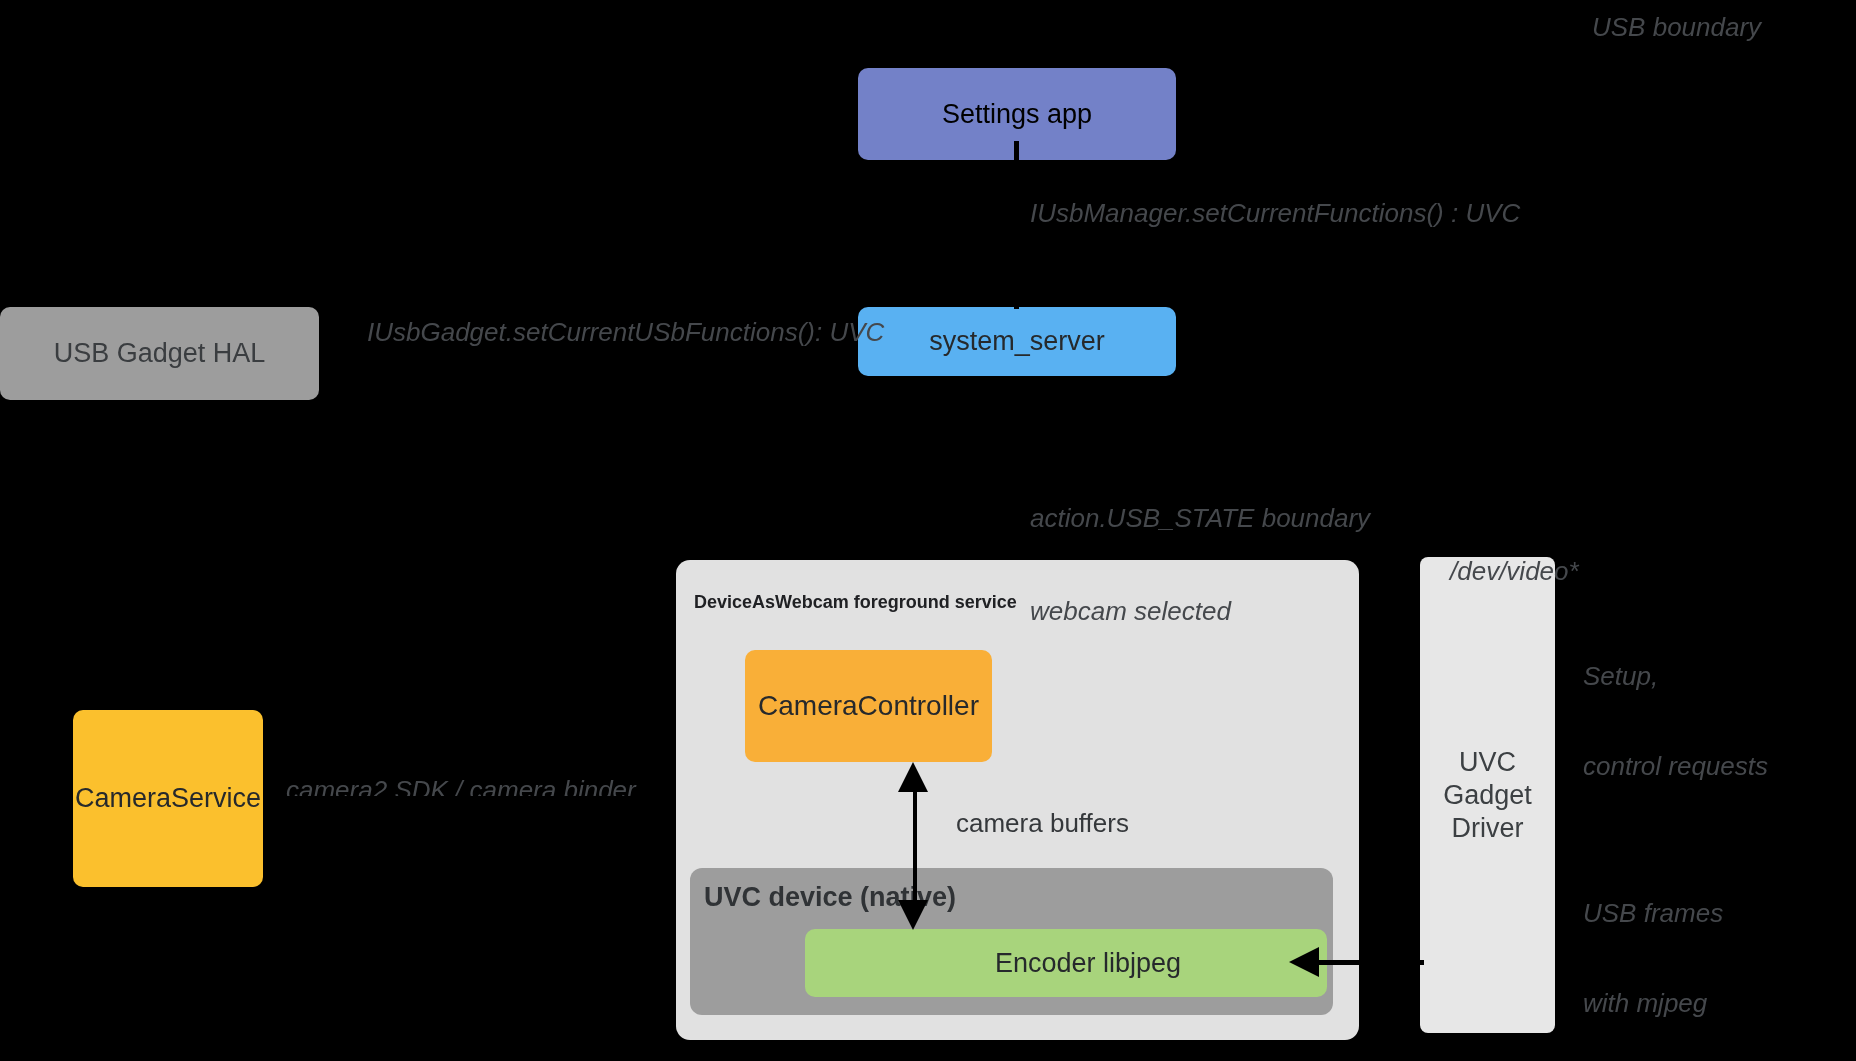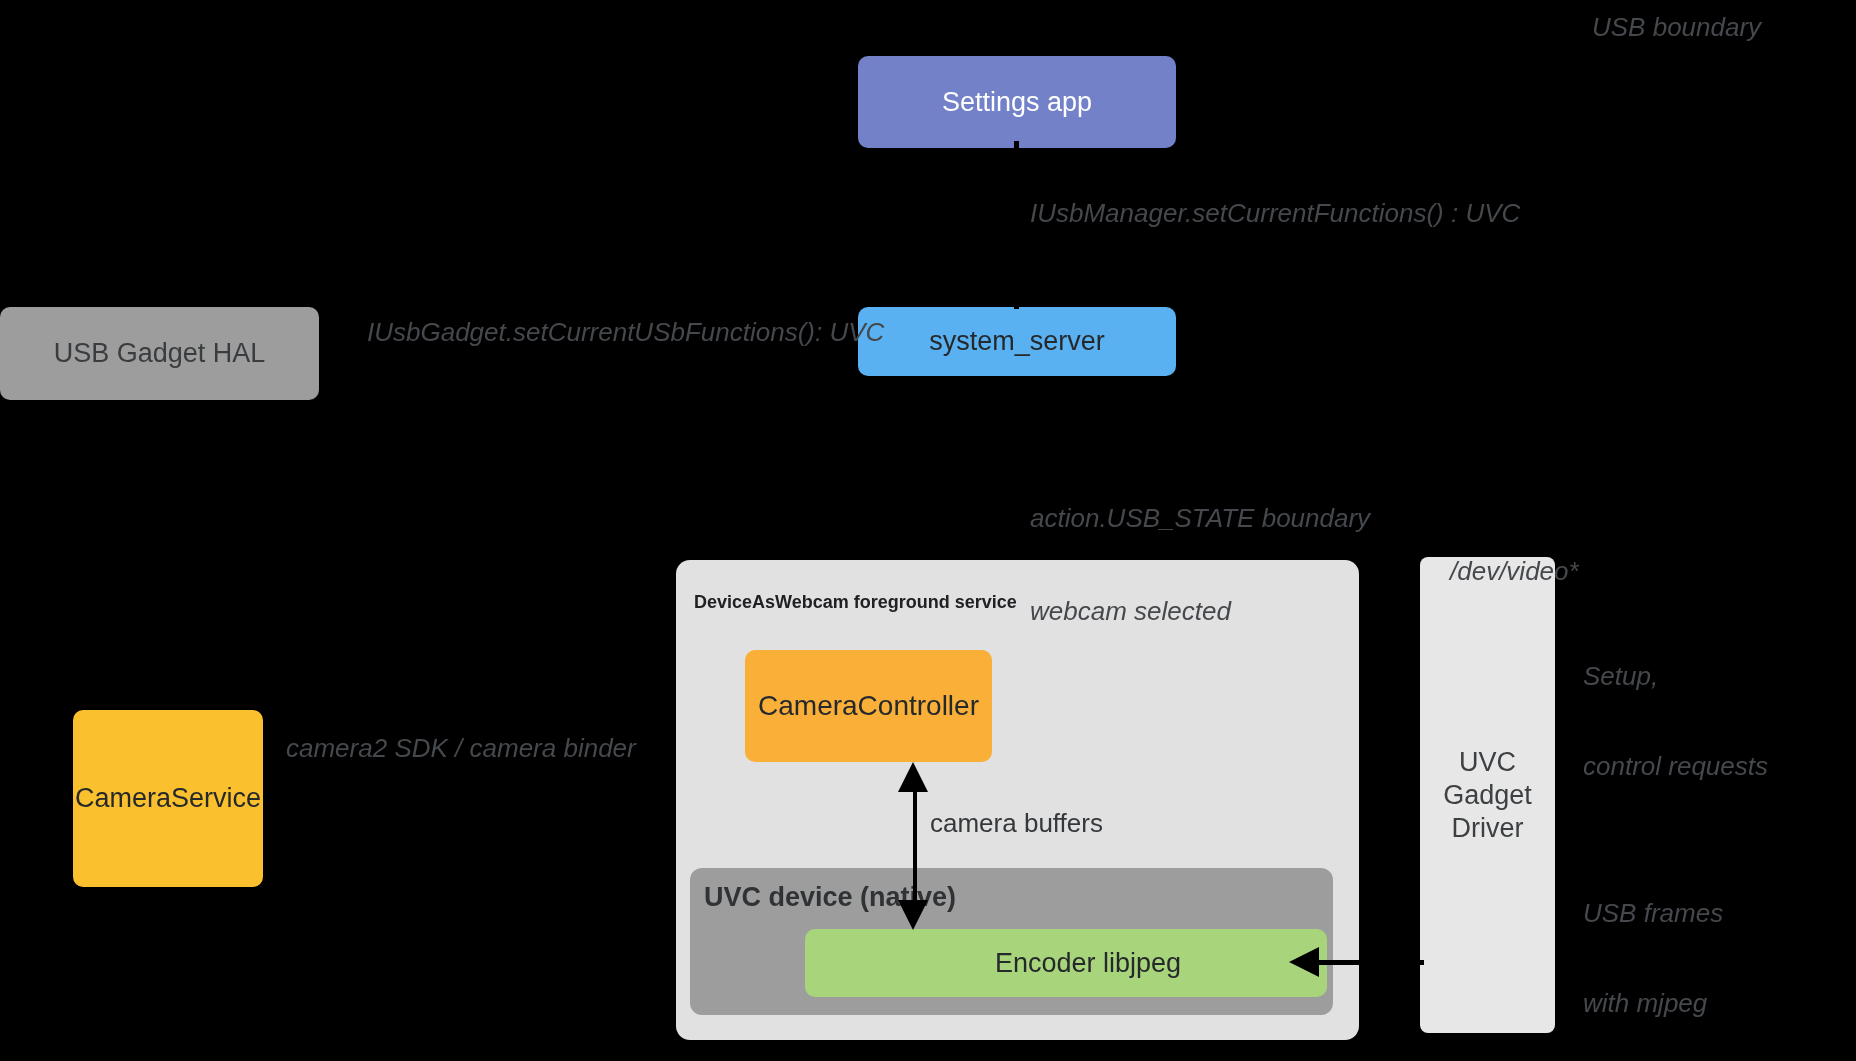--- a/index.html
+++ b/index.html
@@ -3,27 +3,27 @@
 <meta charset="utf-8">
 <style>
   html,body{margin:0;padding:0;background:#000;}
   .stage{position:relative;width:1856px;height:1061px;background:#000;overflow:hidden;
          font-family:"Liberation Sans",sans-serif;}
 
   
   .lbl{position:absolute;font-size:26px;line-height:31px;color:#45484C;white-space:pre;font-style:italic;}
 
   
-  .lbl-onlight{position:absolute;font-size:26px;line-height:31px;color:#35383B;white-space:pre;}
+  .lbl-onlight{position:absolute;font-size:26px;line-height:31px;color:#35383B;white-space:pre;margin-left:26px;}
 
   
   .box{position:absolute;display:flex;align-items:center;justify-content:center;
        border-radius:10px;font-size:27px;color:#26292C;text-align:center;}
 
-  .settings{left:858px;top:56px;width:318px;height:92px;background:#7381C8;color:#ffffff;font-weight:500;}
+  .settings{left:858px;top:68px;width:318px;height:92px;background:#7381C8;color:#000000;font-weight:500;}
   .sysserver{left:858px;top:307px;width:318px;height:69px;background:#59B1F2;}
   .hal{left:0px;top:307px;width:319px;height:93px;background:#9D9D9D;color:#3A3D40;}
   .camsvc{left:73px;top:710px;width:190px;height:177px;background:#FBC02D;}
 
   .dww{position:absolute;left:676px;top:560px;width:683px;height:480px;background:#E1E1E1;border-radius:14px;}
   .dww-title{position:absolute;left:18px;top:32px;font-size:18px;font-weight:700;color:#202124;}
   .camctrl{position:absolute;left:69px;top:90px;width:247px;height:112px;background:#F9AF38;
            display:flex;align-items:center;justify-content:center;border-radius:10px;font-size:28px;color:#26292C;}
 
   .uvcnative{position:absolute;left:14px;top:308px;width:643px;height:147px;background:#9D9D9D;border-radius:12px;}
@@ -87,21 +87,21 @@
   <div class="lbl" style="left:1583px;top:601px;line-height:30px;">
     <div>Setup,</div>
     <div>control requests</div>
   </div>
 
   <div class="lbl" style="left:1583px;top:838px;line-height:30px;">
     <div>USB frames</div>
     <div>with mjpeg</div>
   </div>
 
-  <div class="lbl" style="left:286px;top:733px;">camera2 SDK / camera binder</div>
+  <div class="lbl" style="left:286px;top:775px;">camera2 SDK / camera binder</div>
 
   <div class="lbl-onlight" style="left:930px;top:808px;">camera buffers</div>
 
   <div class="shaft" style="left:1014px;top:141px;width:5px;height:168px;"></div>
   <div class="shaft" style="left:1014px;top:397px;width:5px;height:160px;"></div>
   <div class="shaft" style="left:330px;top:350px;width:520px;height:4px;"></div>
   <div class="shaft" style="left:272px;top:796px;width:396px;height:4px;"></div>
 
   <div class="head head-up" style="left:898px;top:762px;"></div>
   <div class="shaft" style="left:913px;top:790px;width:4px;height:112px;"></div>

